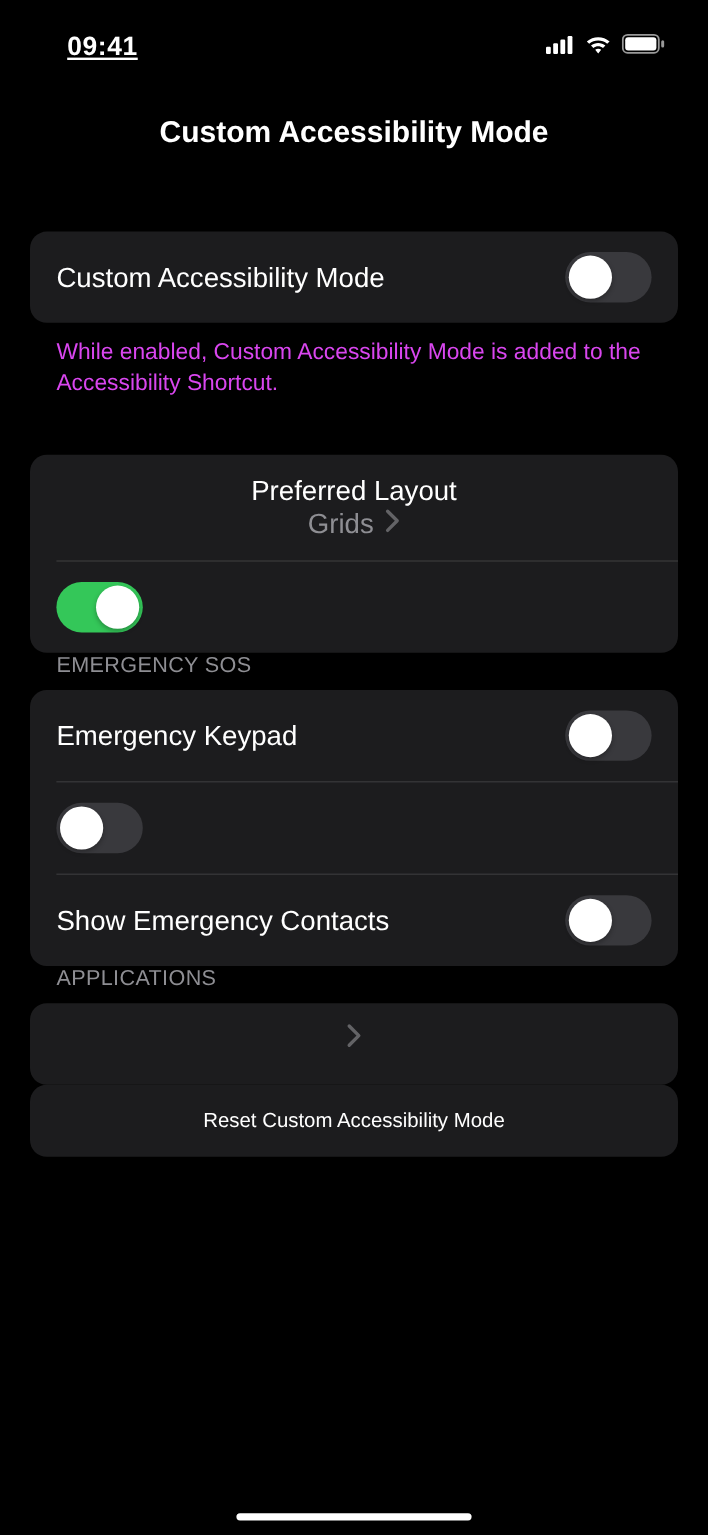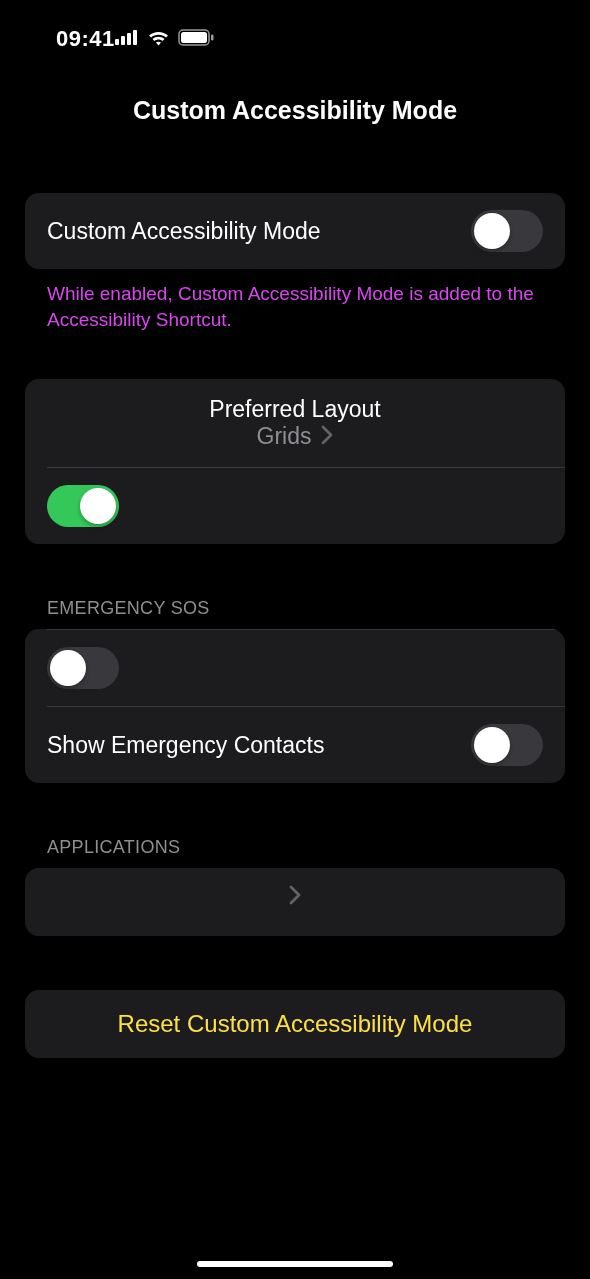--- a/index.html
+++ b/index.html
@@ -12,24 +12,25 @@
       width: 590px;
       height: 1279px;
       background: #000000;
       font-family: -apple-system, BlinkMacSystemFont, "SF Pro Text", "Helvetica Neue", sans-serif;
       color: #ffffff;
       overflow: hidden;
       position: relative;
     }
     .status-bar {
       display: flex;
-      justify-content: flex-start;
+      justify-content: space-between;
       align-items: center;
       padding: 18px 36px 0 56px;
       height: 60px;
+      text-decoration: underline;
     }
     .status-time {
       font-size: 22px;
       font-weight: 600;
       letter-spacing: 0.5px;
     }
     .status-icons {
       display: flex;
       align-items: center;
       gap: 8px;
@@ -94,21 +95,20 @@
       padding: 0 22px 10px 22px;
       font-size: 18px;
       color: #8e8e93;
       text-transform: uppercase;
       letter-spacing: 0.3px;
     }
     .gap-lg {
       margin-top: 47px;
     }
     .gap-md {
-      margin-top: 54px;
     }
     .toggle {
       width: 72px;
       height: 42px;
       border-radius: 21px;
       position: relative;
       cursor: pointer;
     }
     .toggle.off {
       background: #39393d;
@@ -132,22 +132,22 @@
       left: 33px;
     }
     .reset-button {
       background: #1c1c1e;
       border-radius: 14px;
       text-align: center;
       padding: 20px 0;
       cursor: pointer;
     }
     .reset-text {
-      font-size: 24px;
-      color: #fde047;
+      font-size: 17px;
+      color: #ffffff;
     }
     .home-indicator {
       position: absolute;
       bottom: 12px;
       left: 50%;
       transform: translateX(-50%);
       width: 196px;
       height: 6px;
       background: #ffffff;
       border-radius: 3px;
@@ -212,20 +212,26 @@
     <div class="separator"></div>
     <div class="row">
       <div class="toggle on">
         <div class="toggle-knob"></div>
       </div>
     </div>
   </div>
 
   <div class="section-header gap-md">EMERGENCY SOS</div>
   <div class="section-group">
+    <div class="row">
+      <div class="row-label">Emergency Keypad</div>
+      <div class="toggle off">
+        <div class="toggle-knob"></div>
+      </div>
+    </div>
     <div class="separator"></div>
     <div class="row">
       <div class="toggle off">
         <div class="toggle-knob"></div>
       </div>
     </div>
     <div class="separator"></div>
     <div class="row">
       <div class="row-label">Show Emergency Contacts</div>
       <div class="toggle off">

